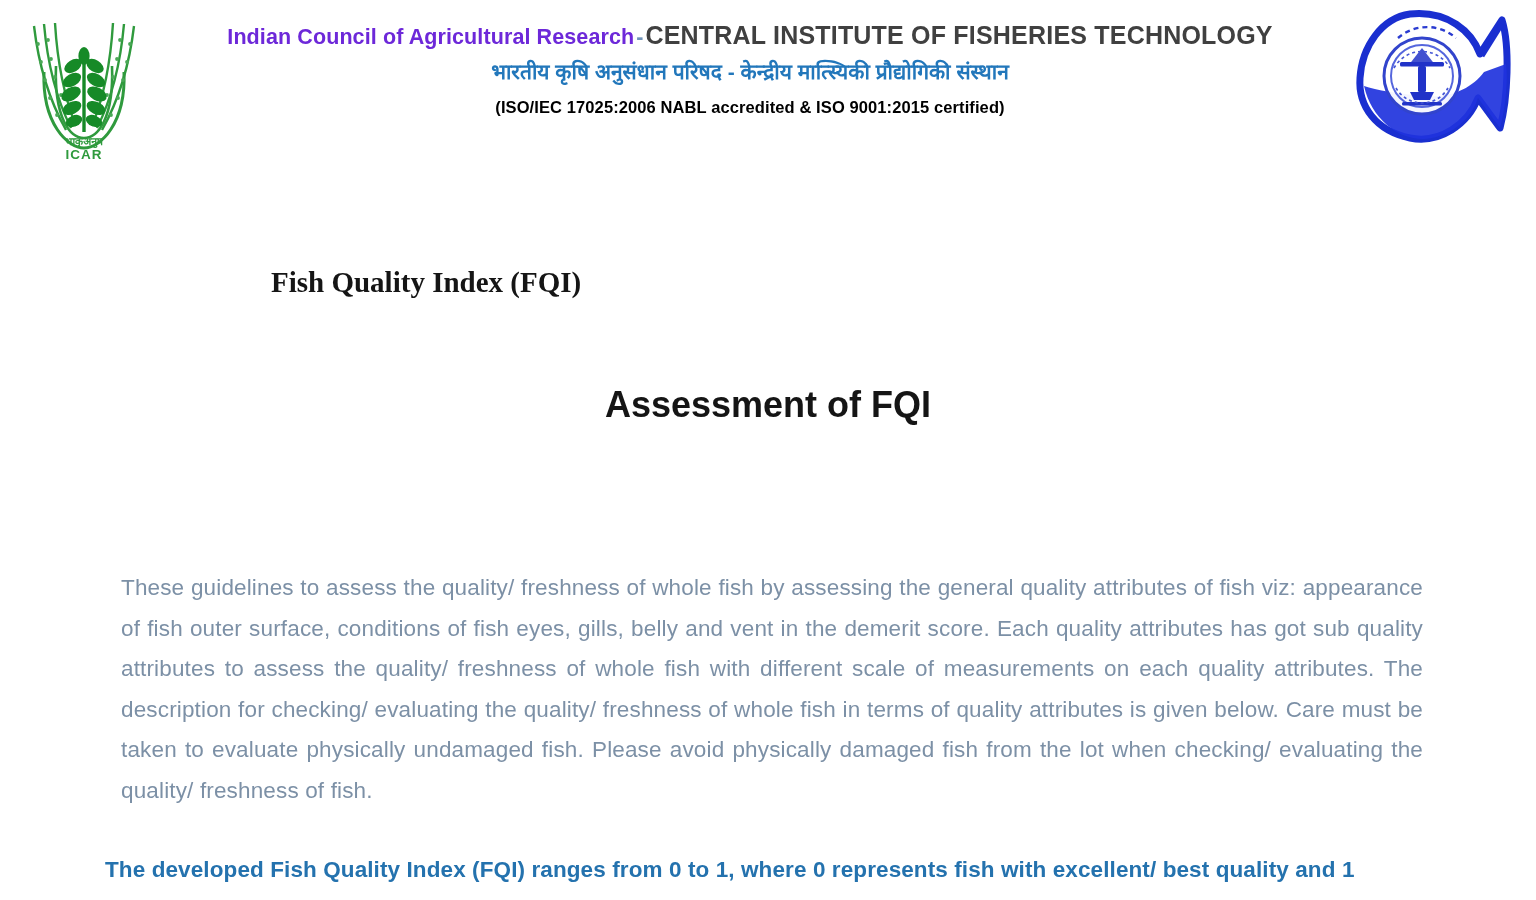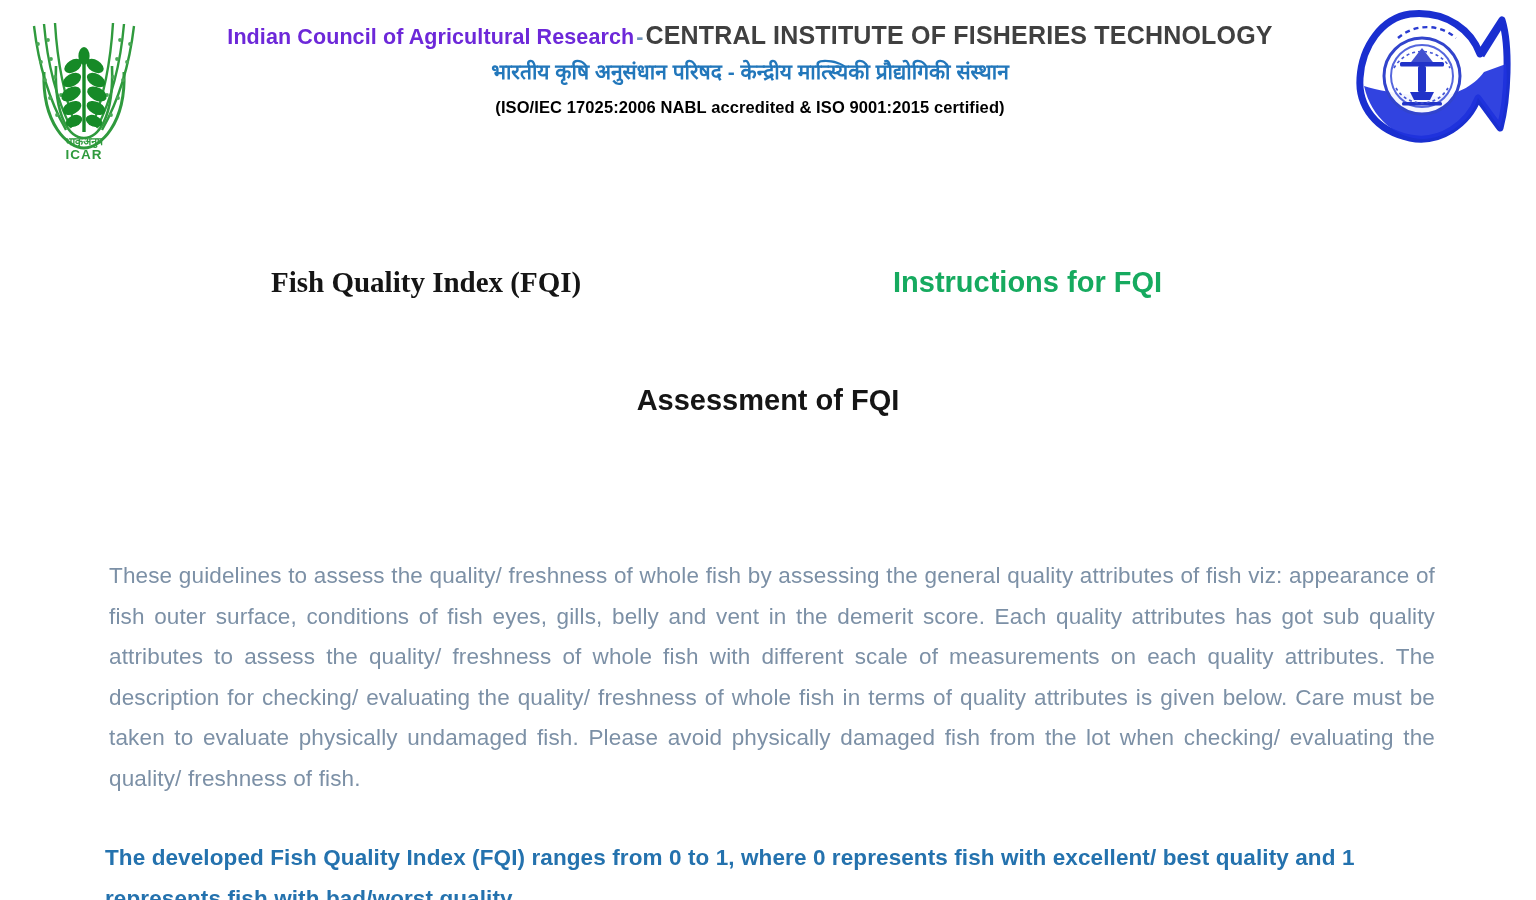--- a/index.html
+++ b/index.html
@@ -112,34 +112,34 @@
     color: #16aa5f;
     white-space: nowrap;
   }
 
   .title-assessment {
     position: absolute;
     left: 0;
     top: 384px;
     width: 1536px;
     text-align: center;
-    font-size: 29px;
+    font-size: 36px;
     font-weight: bold;
     color: #151515;
   }
 
   
   .doc-body {
     position: absolute;
     left: 105px;
     top: 552px;
     width: 1334px;
   }
   .para-intro {
-    margin: 4px;
+    margin: 16px;
     font-size: 22.5px;
     line-height: 40.5px;
     color: #7c90a6;
     text-align: justify;
     text-justify: inter-word;
     letter-spacing: .15px;
   }
   .para-range {
     margin: 39px 0 0 0;
     font-size: 22.5px;
@@ -247,21 +247,20 @@
 
       <path d="M46 36 A 44 44 0 0 1 104 36" fill="none" stroke="#2a3bd0" stroke-width="2.4" stroke-dasharray="5 4"></path>
 
       <path d="M130 54 L150 22" fill="none" stroke="#1a2fd0" stroke-width="5"></path>
     </svg>
   </div>
 </div>
 
 <div class="title-row">
   <div class="title-fqi">Fish Quality Index (FQI)</div>
-  <div class="title-instructions">Instructions for FQI</div>
 </div>
 
 <div class="title-assessment">Assessment of FQI</div>
 
 <div class="doc-body">
   <p class="para-intro">These guidelines to assess the quality/ freshness of whole fish by assessing the general quality attributes of fish viz: appearance of fish outer surface, conditions of fish eyes, gills, belly and vent in the demerit score. Each quality attributes has got sub quality attributes to assess the quality/ freshness of whole fish with different scale of measurements on each quality attributes. The description for checking/ evaluating the quality/ freshness of whole fish in terms of quality attributes is given below. Care must be taken to evaluate physically undamaged fish. Please avoid physically damaged fish from the lot when checking/ evaluating the quality/ freshness of fish.</p>
   <p class="para-range">The developed Fish Quality Index (FQI) ranges from 0 to 1, where 0 represents fish with excellent/ best quality and 1 represents fish with bad/worst quality.</p>
 </div>
 
 </body></html>

